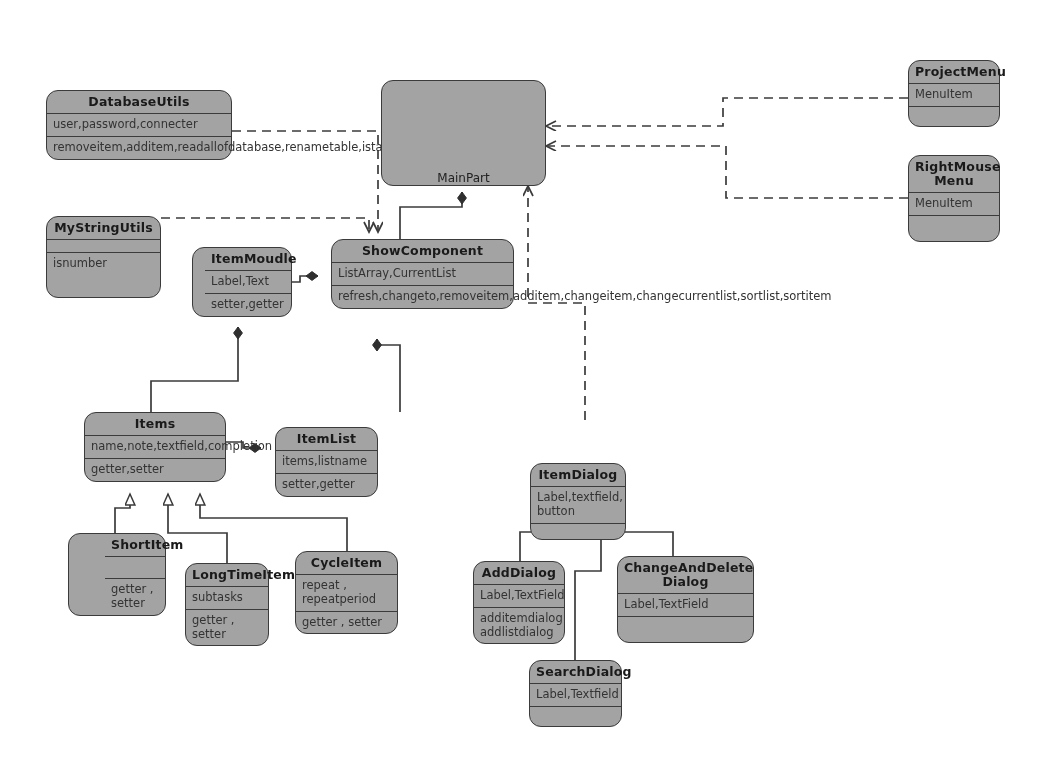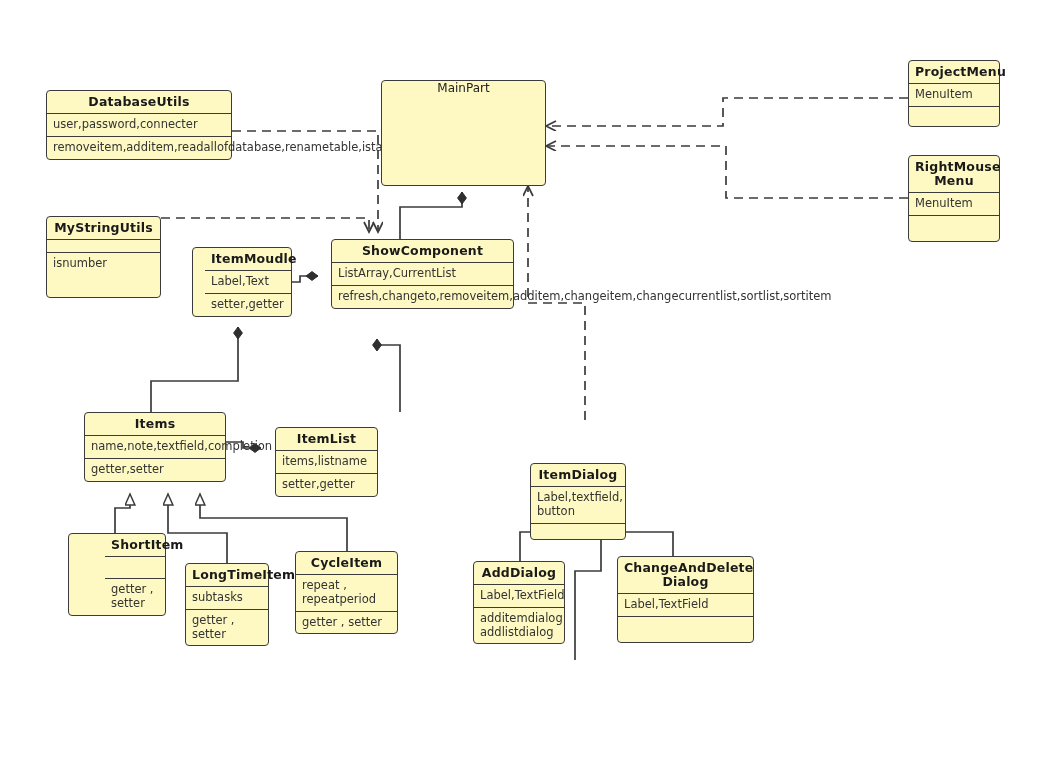--- a/index.html
+++ b/index.html
@@ -1,29 +1,29 @@
 <!DOCTYPE html>
 <html><head>
 <meta charset="utf-8">
 <style>
   html,body{margin:0;padding:0;background:#ffffff;}
   body{width:1048px;height:776px;overflow:hidden;
        font-family:"DejaVu Sans","Liberation Sans",sans-serif;}
   #canvas{position:relative;width:1048px;height:776px;background:#fff;}
   svg#wires{position:absolute;left:0;top:0;width:1048px;height:776px;overflow:visible;}
 
-  .uml{position:absolute;box-sizing:border-box;background:#fef9c3;
-       border:1.6px solid #3b3b3b;border-radius:4px;z-index:5;}
+  .uml{position:absolute;box-sizing:border-box;background:#a3a3a3;
+       border:1.6px solid #3b3b3b;border-radius:12px;z-index:5;}
   .uml .sec{box-sizing:border-box;padding:4px 6px;}
   .uml .sec.div{border-top:1.6px solid #3b3b3b;}
   .uml .nm{font-weight:bold;text-align:center;font-size:12.5px;color:#1a1a1a;
            line-height:1.12;letter-spacing:.2px;}
   .uml .at{font-size:11.5px;color:#333;line-height:1.2;}
   .uml .op{font-size:11.5px;color:#333;line-height:1.2;}
-  .plain{display:flex;align-items:flex-start;justify-content:center;
+  .plain{display:flex;align-items:flex-end;justify-content:center;
          font-size:12px;color:#222;}
   .empty{min-height:13px;}
 </style>
 </head>
 <body>
 
 <div id="canvas">
 
   <svg id="wires" viewBox="0 0 1048 776">
     <defs>
@@ -154,14 +154,19 @@
     <div class="sec div at">Label,TextField</div>
     <div class="sec div op">additemdialog addlistdialog</div>
   </div>
 
   <div class="uml" style="left:617px;top:556px;width:137px;">
     <div class="sec nm">ChangeAndDelete Dialog</div>
     <div class="sec div at">Label,TextField</div>
     <div class="sec div op empty" style="min-height:26px;"></div>
   </div>
 
+  <div class="uml" style="left:529px;top:660px;width:93px;">
+    <div class="sec nm">SearchDialog</div>
+    <div class="sec div at">Label,Textfield</div>
+    <div class="sec div op empty" style="min-height:20px;"></div>
+  </div>
 
 </div>
 
 </body></html>

